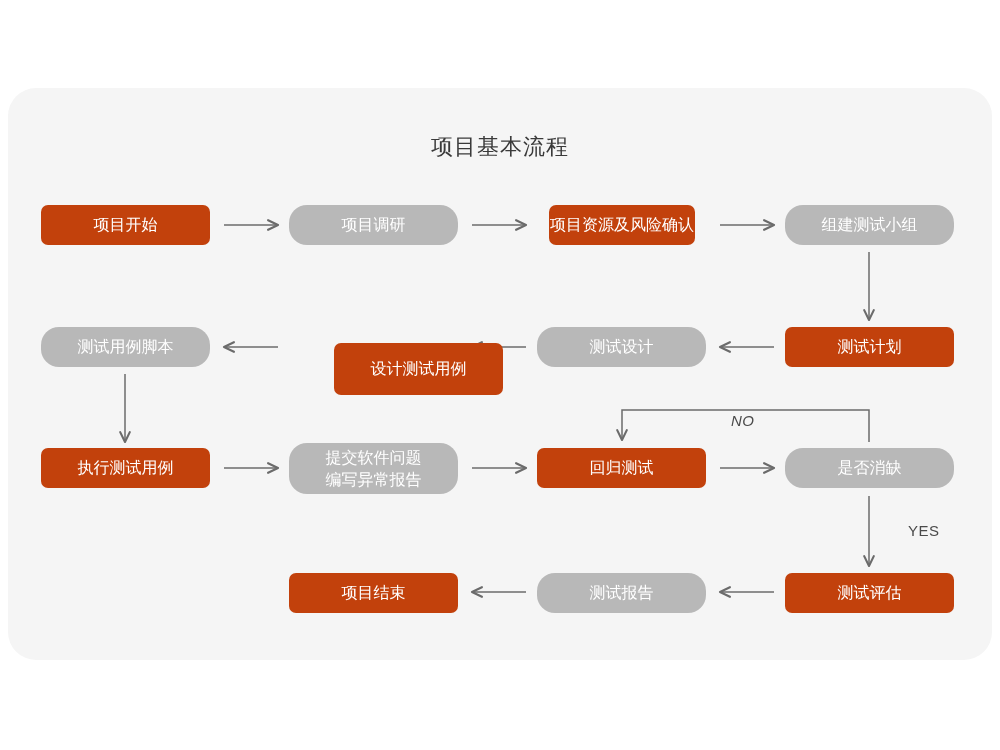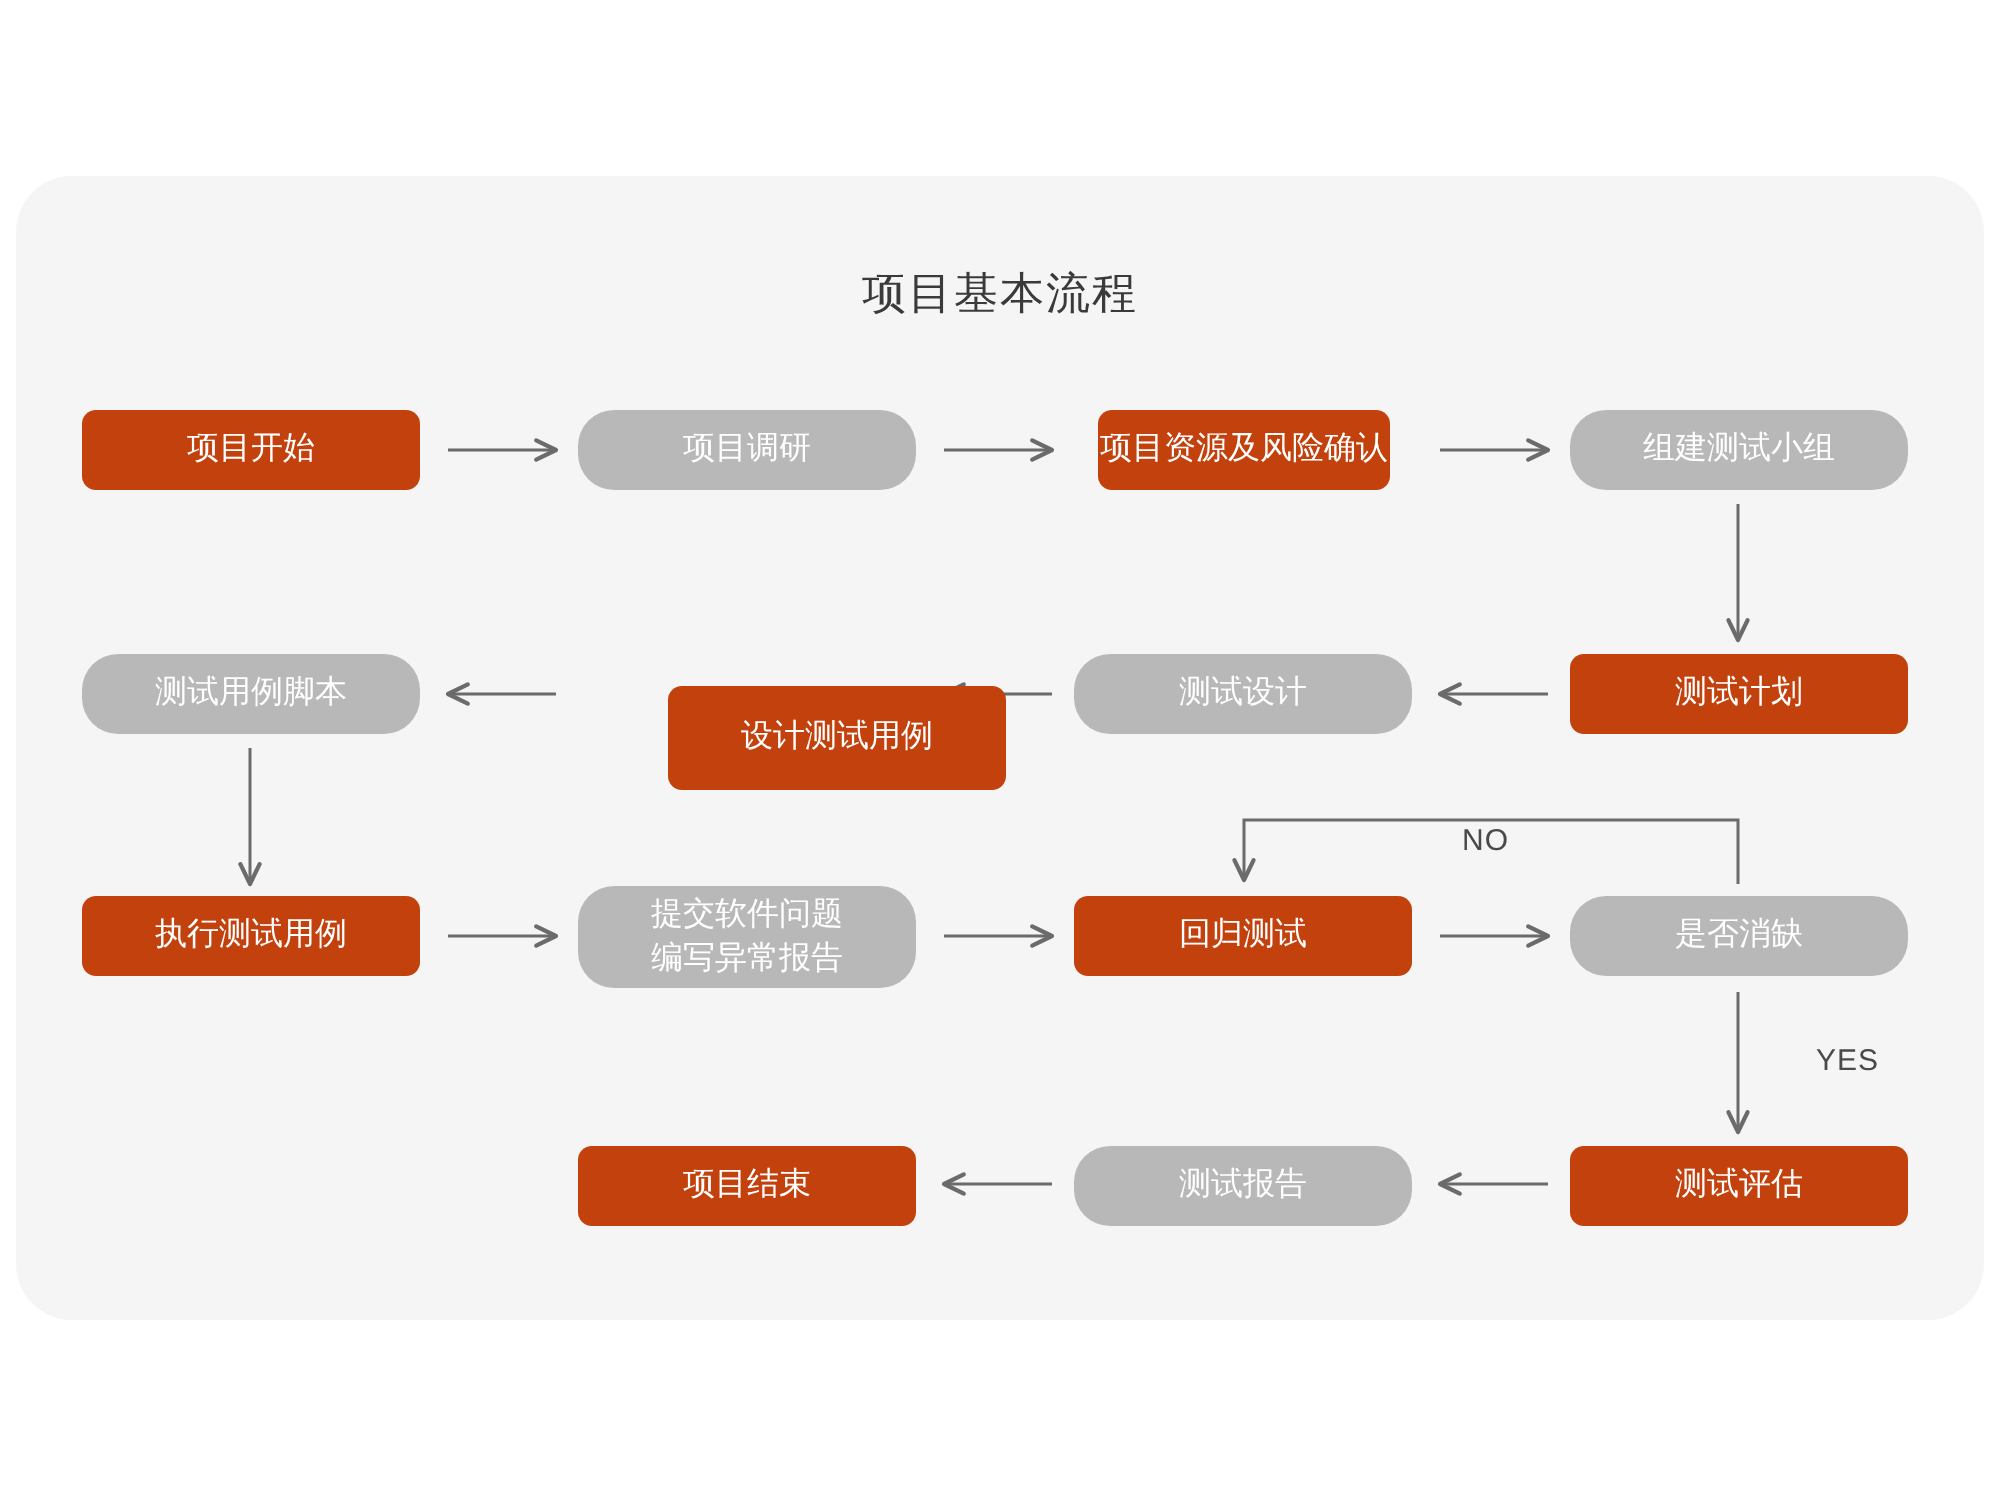--- a/index.html
+++ b/index.html
@@ -94,21 +94,21 @@
 
     <path d="M869,442 L869,410 L622,410 L622,440"></path>
 
     <line x1="869" y1="496" x2="869" y2="566"></line>
 
     <line x1="774" y1="592" x2="720" y2="592"></line>
     <line x1="526" y1="592" x2="472" y2="592"></line>
   </g>
 </svg>
 
-<div class="edge-label" style="left:731px;top:412px;">NO</div>
+<div class="edge-label" style="left:731px;top:412px;font-style:italic;">NO</div>
 <div class="edge-label" style="left:879px;top:522px;margin-left:29px;">YES</div>
 
 <div class="node purple" style="left:41px;top:205px;width:169px;height:40px;">
   <span class="lbl">项目开始</span>
 </div>
 <div class="node gray" style="left:289px;top:205px;width:169px;height:40px;">
   <span class="lbl">项目调研</span>
 </div>
 <div class="node purple" style="left:537px;top:205px;width:146px;height:40px;margin-left:12px;">
   <span class="lbl">项目资源及风险确认</span>

